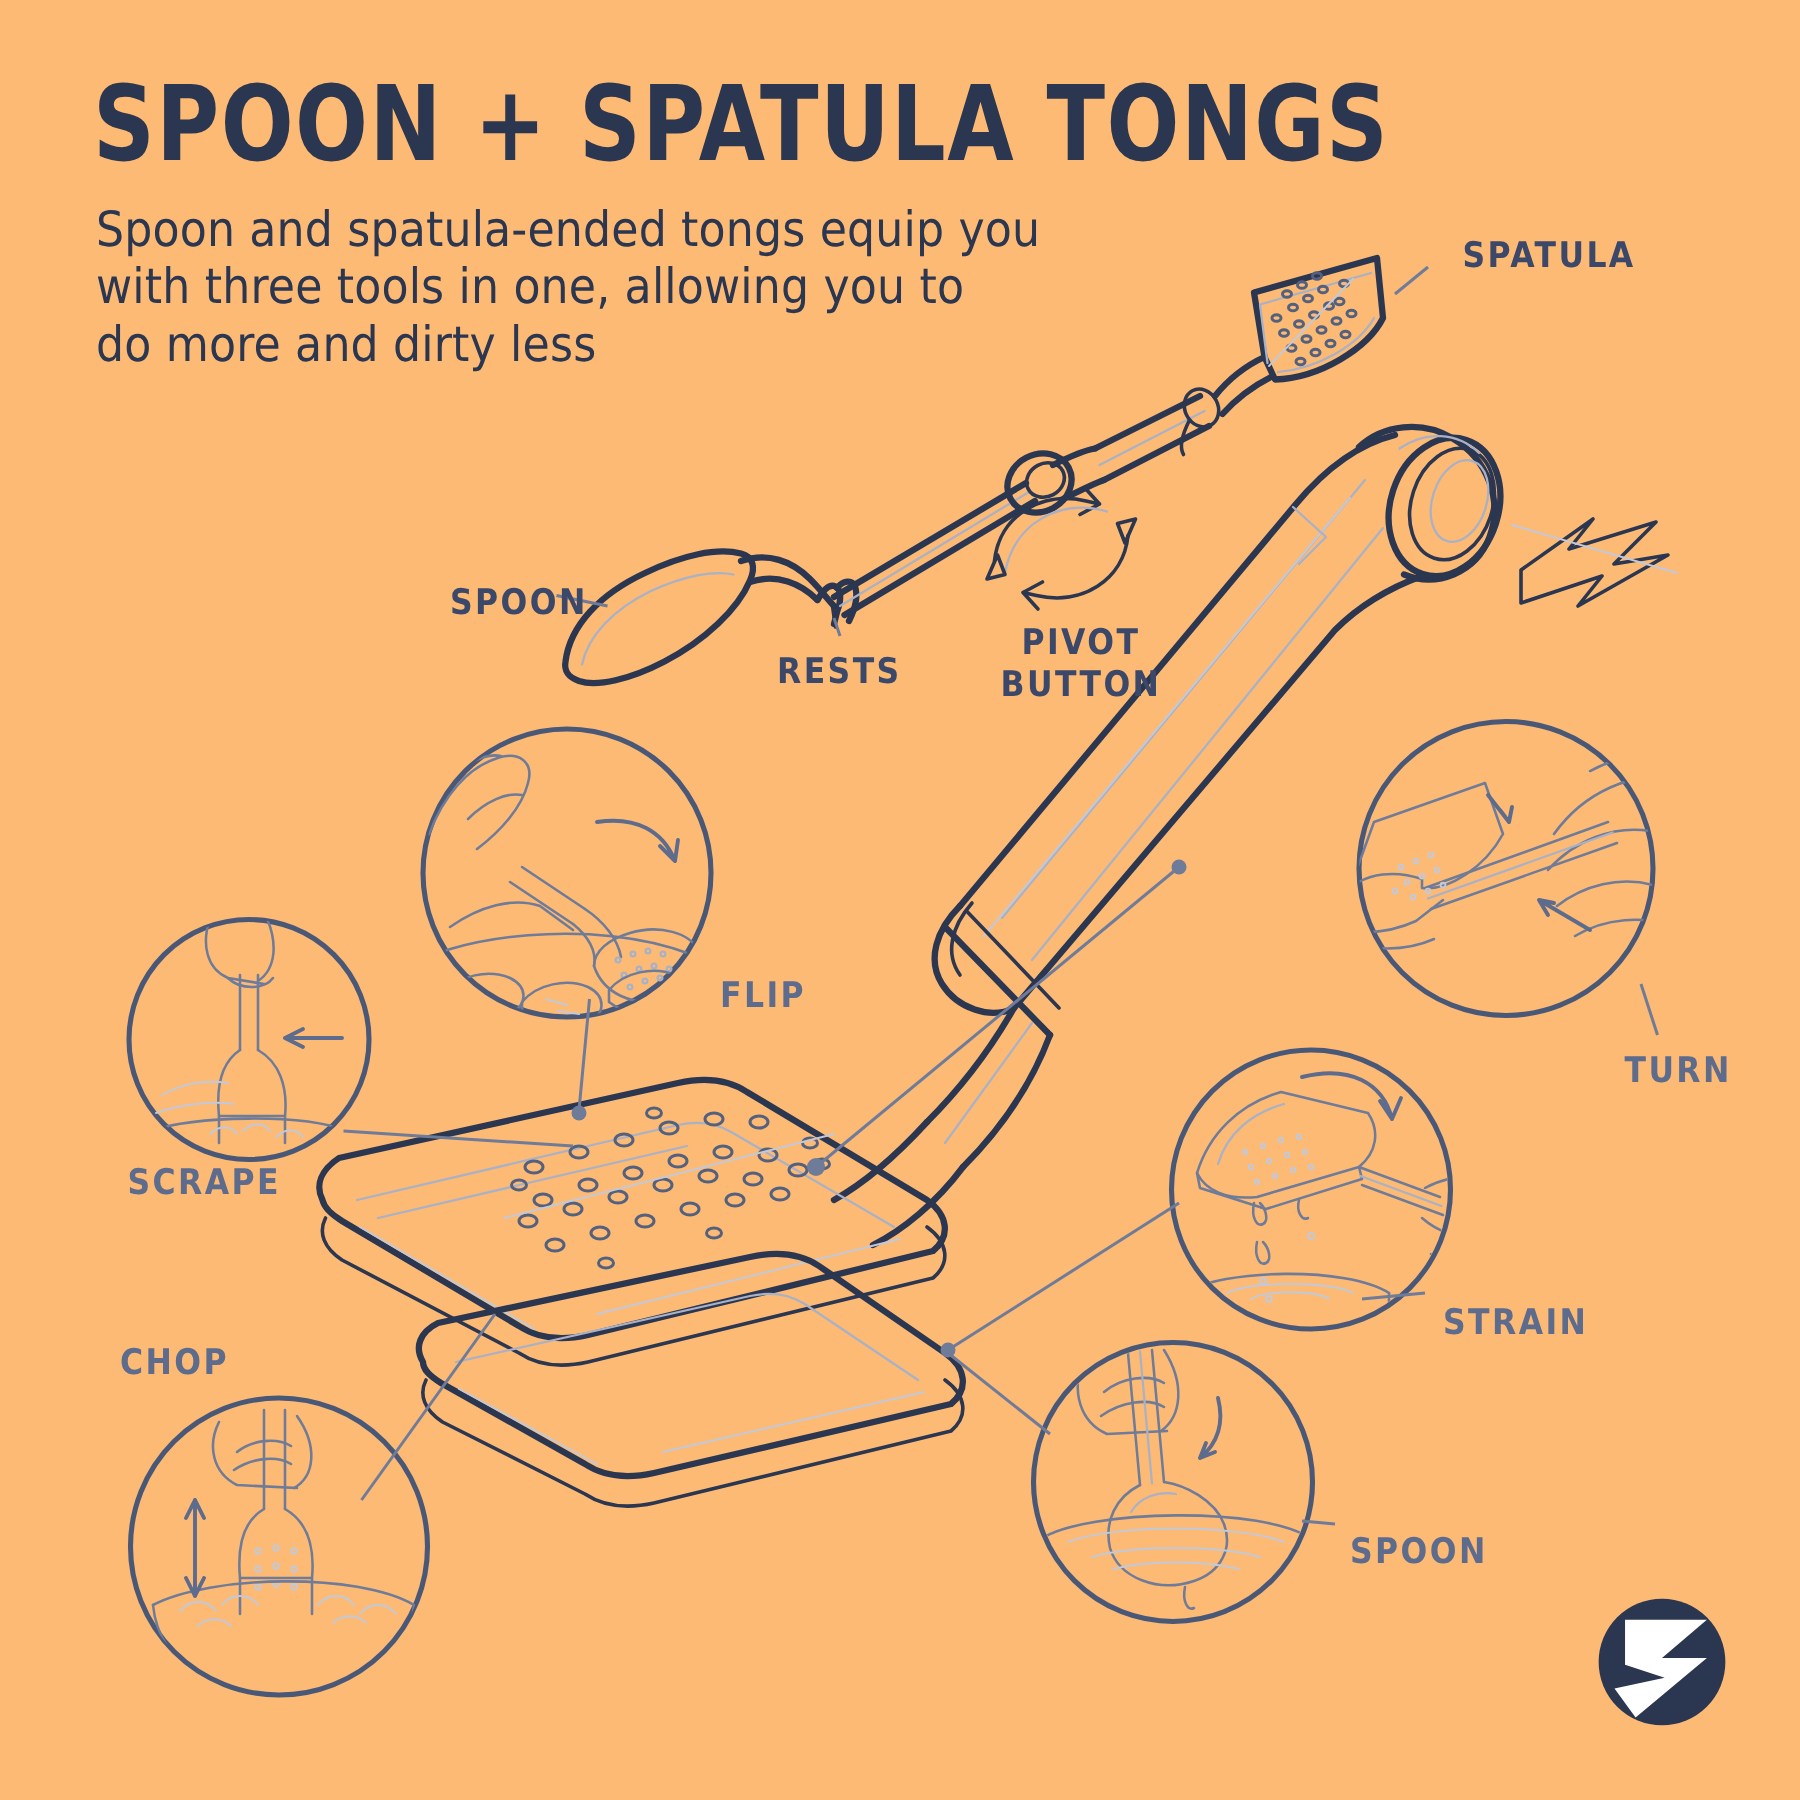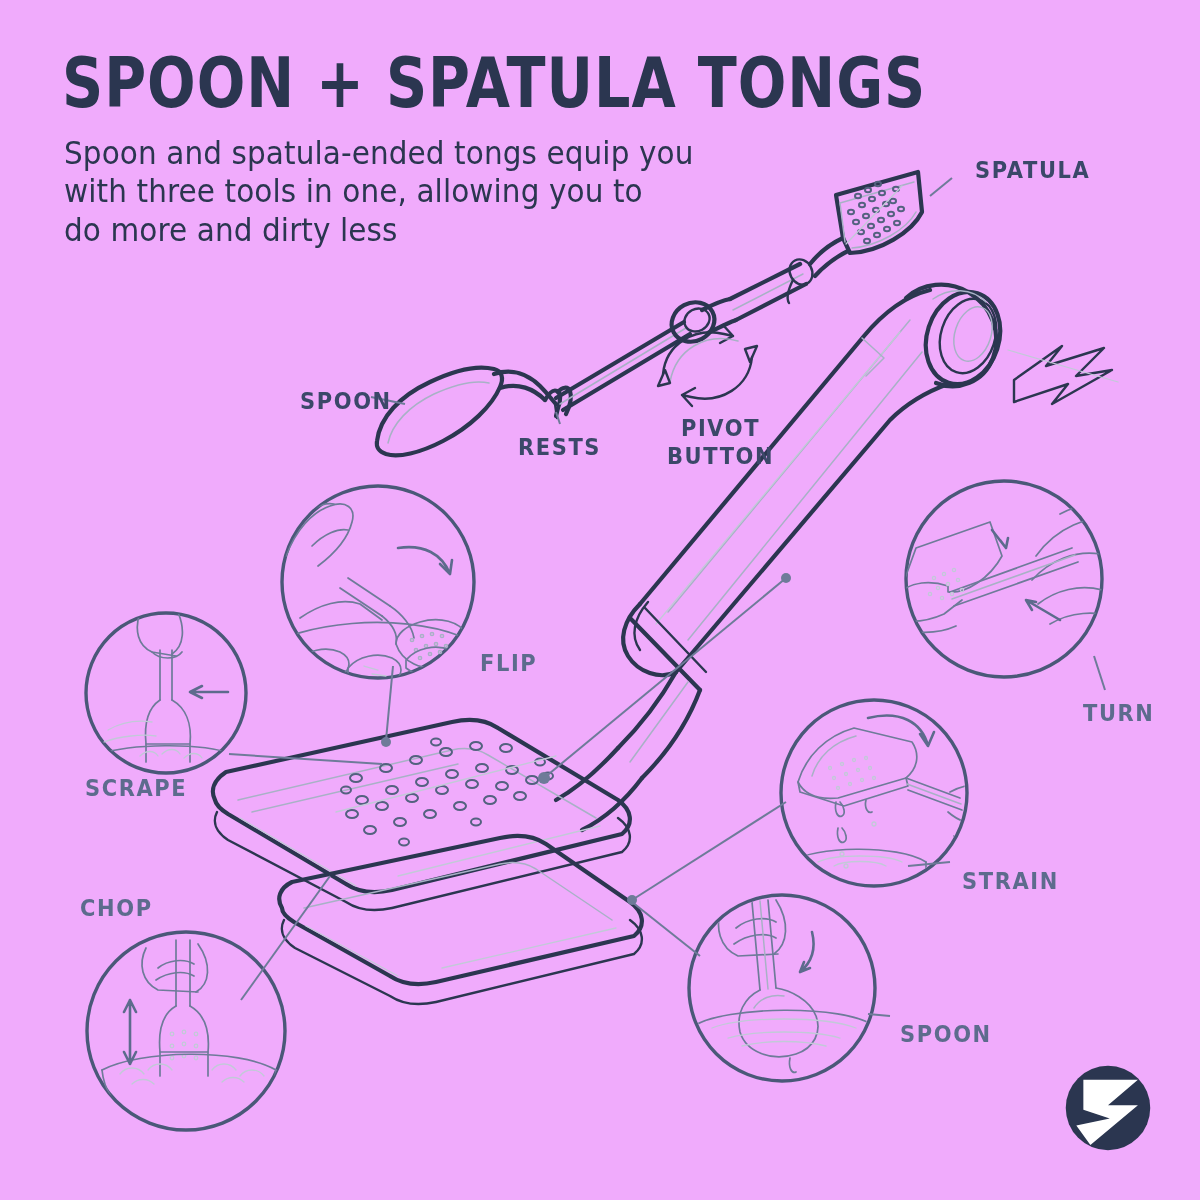--- a/index.html
+++ b/index.html
@@ -8,21 +8,21 @@
     padding: 0;
     background: #ffffff;
   }
   body {
     font-family: "DejaVu Sans", sans-serif;
   }
   #stage {
     position: relative;
     width: 1200px;
     height: 1200px;
-    background: #f0abfc;
+    background: #fdba74;
     overflow: hidden;
   }
   #art {
     position: absolute;
     left: 0;
     top: 0;
     width: 1200px;
     height: 1200px;
   }
 

